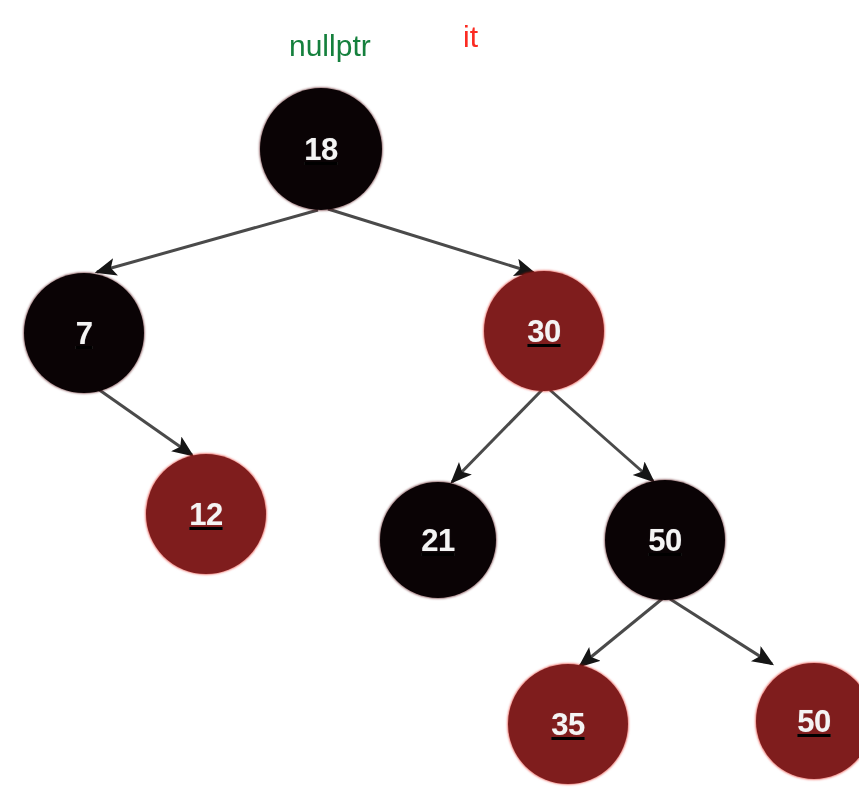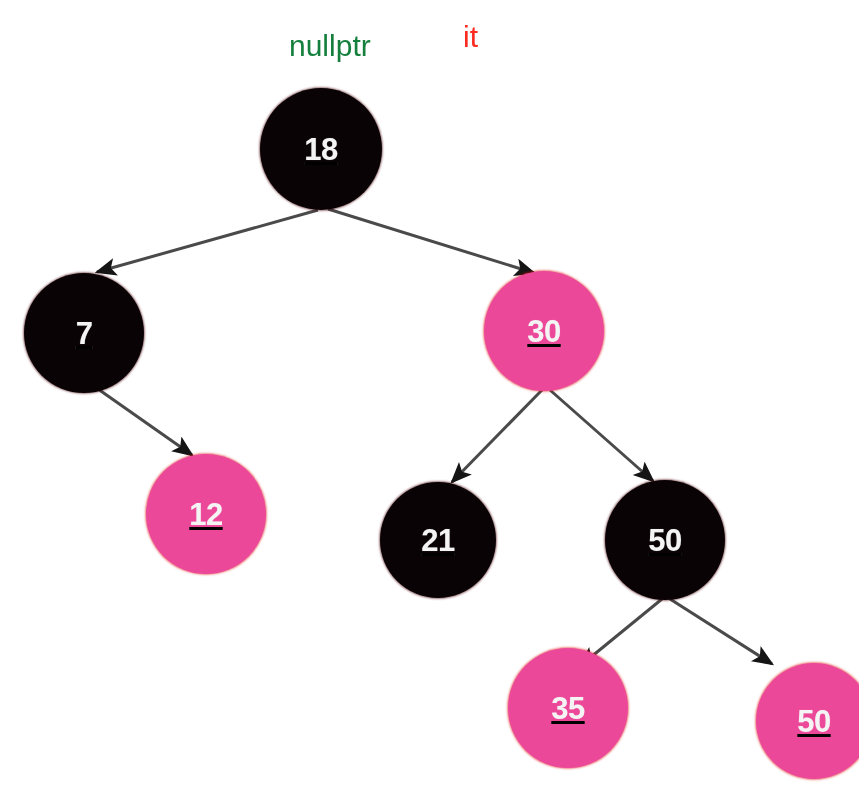--- a/index.html
+++ b/index.html
@@ -32,21 +32,21 @@
     align-items: center;
     justify-content: center;
     box-sizing: border-box;
     text-decoration: underline;
   }
   .node-black {
     background: #0a0305;
     box-shadow: 0 0 2px 1px rgba(80, 12, 18, 0.55);
   }
   .node-red {
-    background: #ec4899;
+    background: #7f1d1d;
     box-shadow: 0 0 2px 1px rgba(224, 16, 6, 0.5);
   }
   .node-label {
     color: #f4f4f4;
     font-family: "Liberation Sans", sans-serif;
     font-weight: bold;
     font-size: 31px;
     letter-spacing: -0.5px;
     line-height: 1;
     text-shadow: 0 0 1px rgba(255,255,255,0.35);
@@ -97,21 +97,21 @@
       </div>
       <div class="node node-red" style="left: 146px; top: 454px; width: 120px; height: 120px;">
         <span class="node-label">12</span>
       </div>
       <div class="node node-black" style="left: 380px; top: 482px; width: 116px; height: 116px;">
         <span class="node-label">21</span>
       </div>
       <div class="node node-black" style="left: 605px; top: 480px; width: 120px; height: 120px;">
         <span class="node-label">50</span>
       </div>
-      <div class="node node-red" style="left: 508px; top: 648px; width: 120px; height: 120px;">
+      <div class="node node-red" style="left: 508px; top: 664px; width: 120px; height: 120px;">
         <span class="node-label">35</span>
       </div>
       <div class="node node-red" style="left: 756px; top: 663px; width: 116px; height: 116px;">
         <span class="node-label">50</span>
       </div>
     </div>
   <div id="annotations-group">
       <div class="annotation" style="left: 289px; top: 31px; font-size: 30px; color: #15803d;">nullptr</div>
       <div class="annotation" style="left: 421px; top: 22px; font-size: 30px; color: rgb(251, 43, 34); margin-left: 42px;">it</div>
     </div>

